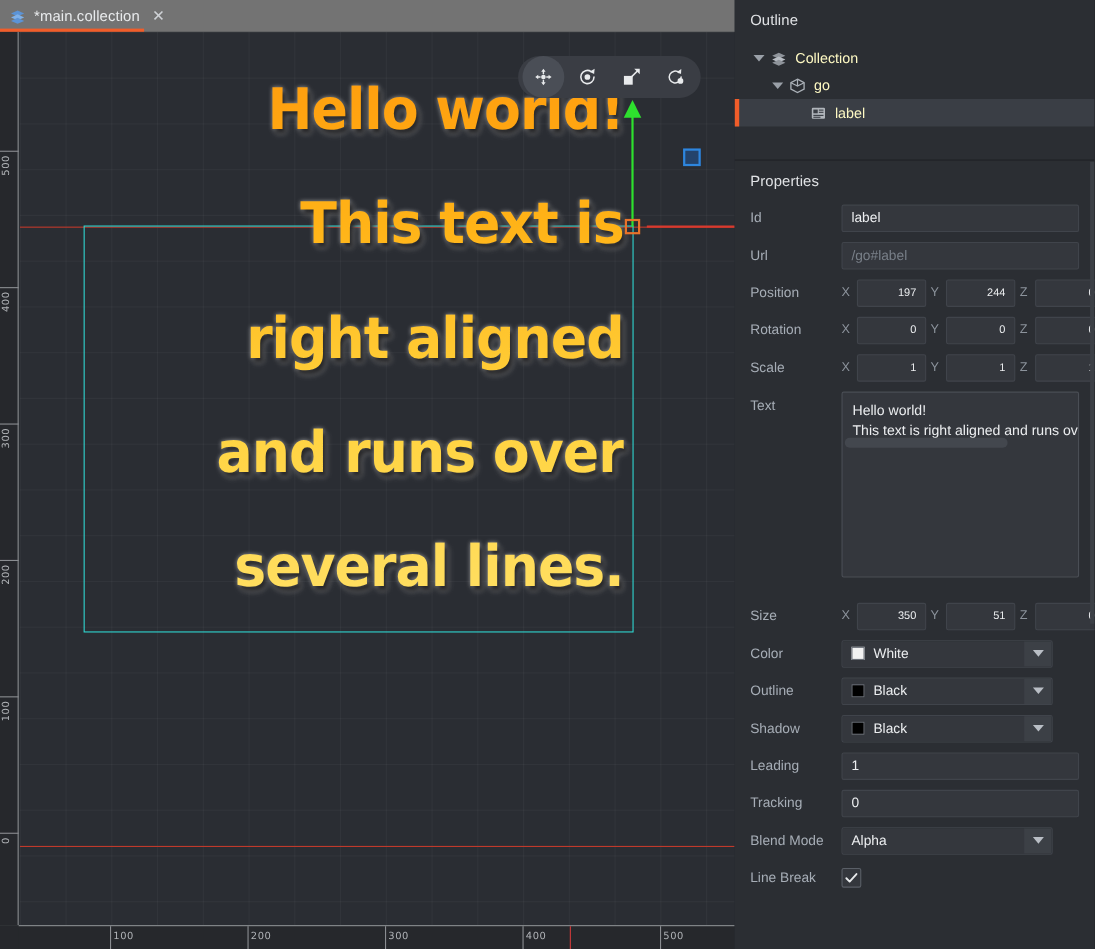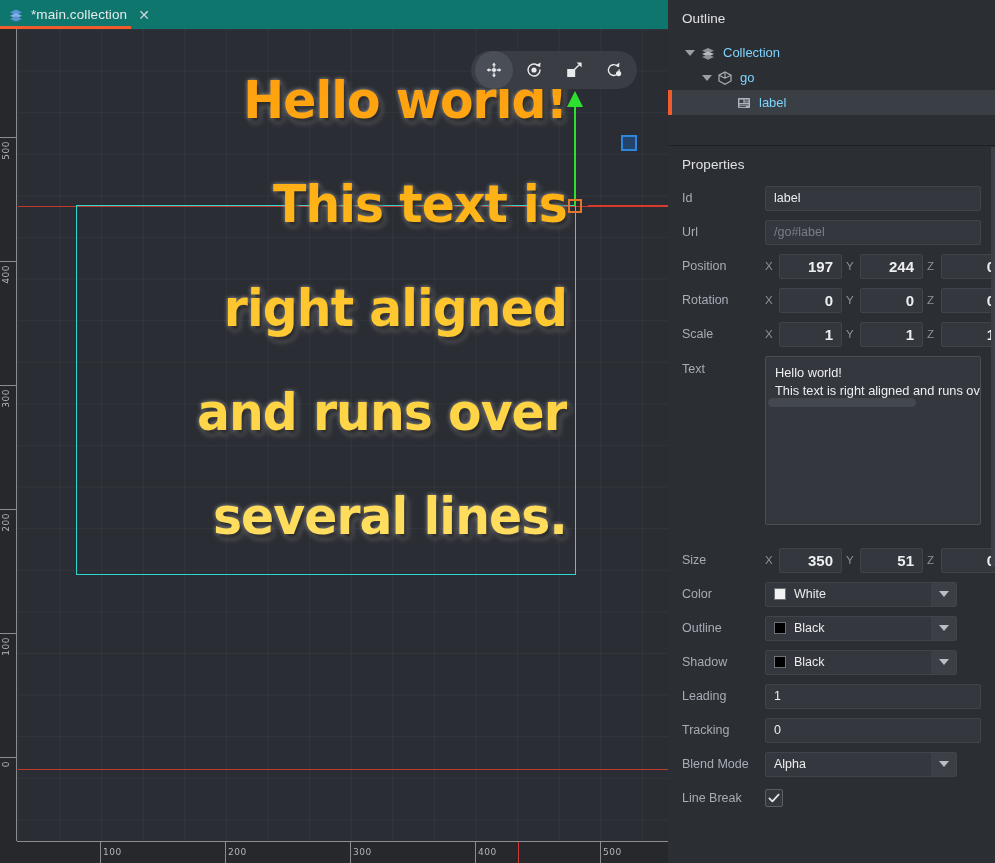--- a/index.html
+++ b/index.html
@@ -8,21 +8,21 @@
     background: #26282c;
     font-family: "Liberation Sans", sans-serif;
     overflow: hidden;
     color: #d6d8da;
   }
   #app { position: relative; width: 995px; height: 863px; }
 
   
   .tabbar {
     position: absolute; left: 0; top: 0; width: 668px; height: 29px;
-    background: #0f766e;
+    background: #737373;
   }
   .tab {
     position: absolute; left: 0; top: 0; height: 29px;
     display: flex; align-items: center; gap: 7px;
     padding: 0 10px 0 8px;
     font-size: 13px; color: #e8eaec;
   }
   .tab-underline {
     position: absolute; left: 0; top: 26px; width: 131px; height: 3px;
     background: #f15d2a;
@@ -151,21 +151,21 @@
   .panel-title {
     font-size: 13.5px; color: #e0e2e5; padding: 11px 0 0 14px;
     letter-spacing: .1px;
   }
   .outline {
     position: absolute; left: 0; top: 0; width: 327px; height: 145px;
     background: #2b2e33;
   }
   .tree-row {
     position: relative; height: 25px; display: flex; align-items: center;
-    font-size: 13px; color: #7dd3fc;
+    font-size: 13px; color: #fef9c3;
   }
   .tree-row.selected { background: #3a3e45; }
   .tree-row.selected::before {
     content: ""; position: absolute; left: 0; top: 0; bottom: 0;
     width: 4px; background: #f15d2a;
   }
   .arrow {
     width: 0; height: 0; margin-right: 5px;
     border-left: 5px solid transparent; border-right: 5px solid transparent;
     border-top: 6px solid #9aa0a8;
@@ -191,21 +191,21 @@
     background: #34373d; border: 1px solid #40444b; border-radius: 2px;
     height: 25px; color: #eceef0; font-size: 12.5px;
     display: flex; align-items: center; padding: 0 8px;
     font-family: "Liberation Sans", sans-serif;
   }
   .fld.wide { width: 216px; }
   .fld.placeholder { color: #787f88; }
   .xyz { display: flex; align-items: center; gap: 0; }
   .axl { width: 14px; font-size: 11.5px; color: #8c939c; text-align: left; }
   .num {
-    width: 63px; justify-content: flex-end; font-weight: bold; font-size: 15px;
+    width: 63px; justify-content: flex-end; font-weight: normal; font-size: 10px;
     margin-right: 4px;
   }
   .textarea {
     width: 216px; height: 169px; background: #34373d;
     border: 1px solid #4a4e55; border-radius: 2px;
     padding: 7px 9px; font-size: 12.8px; color: #eceef0; line-height: 18px;
     overflow: hidden; white-space: nowrap;
   }
   .ta-scroll {
     position: absolute; left: 768px; top: 545px; width: 216px; height: 9px;

